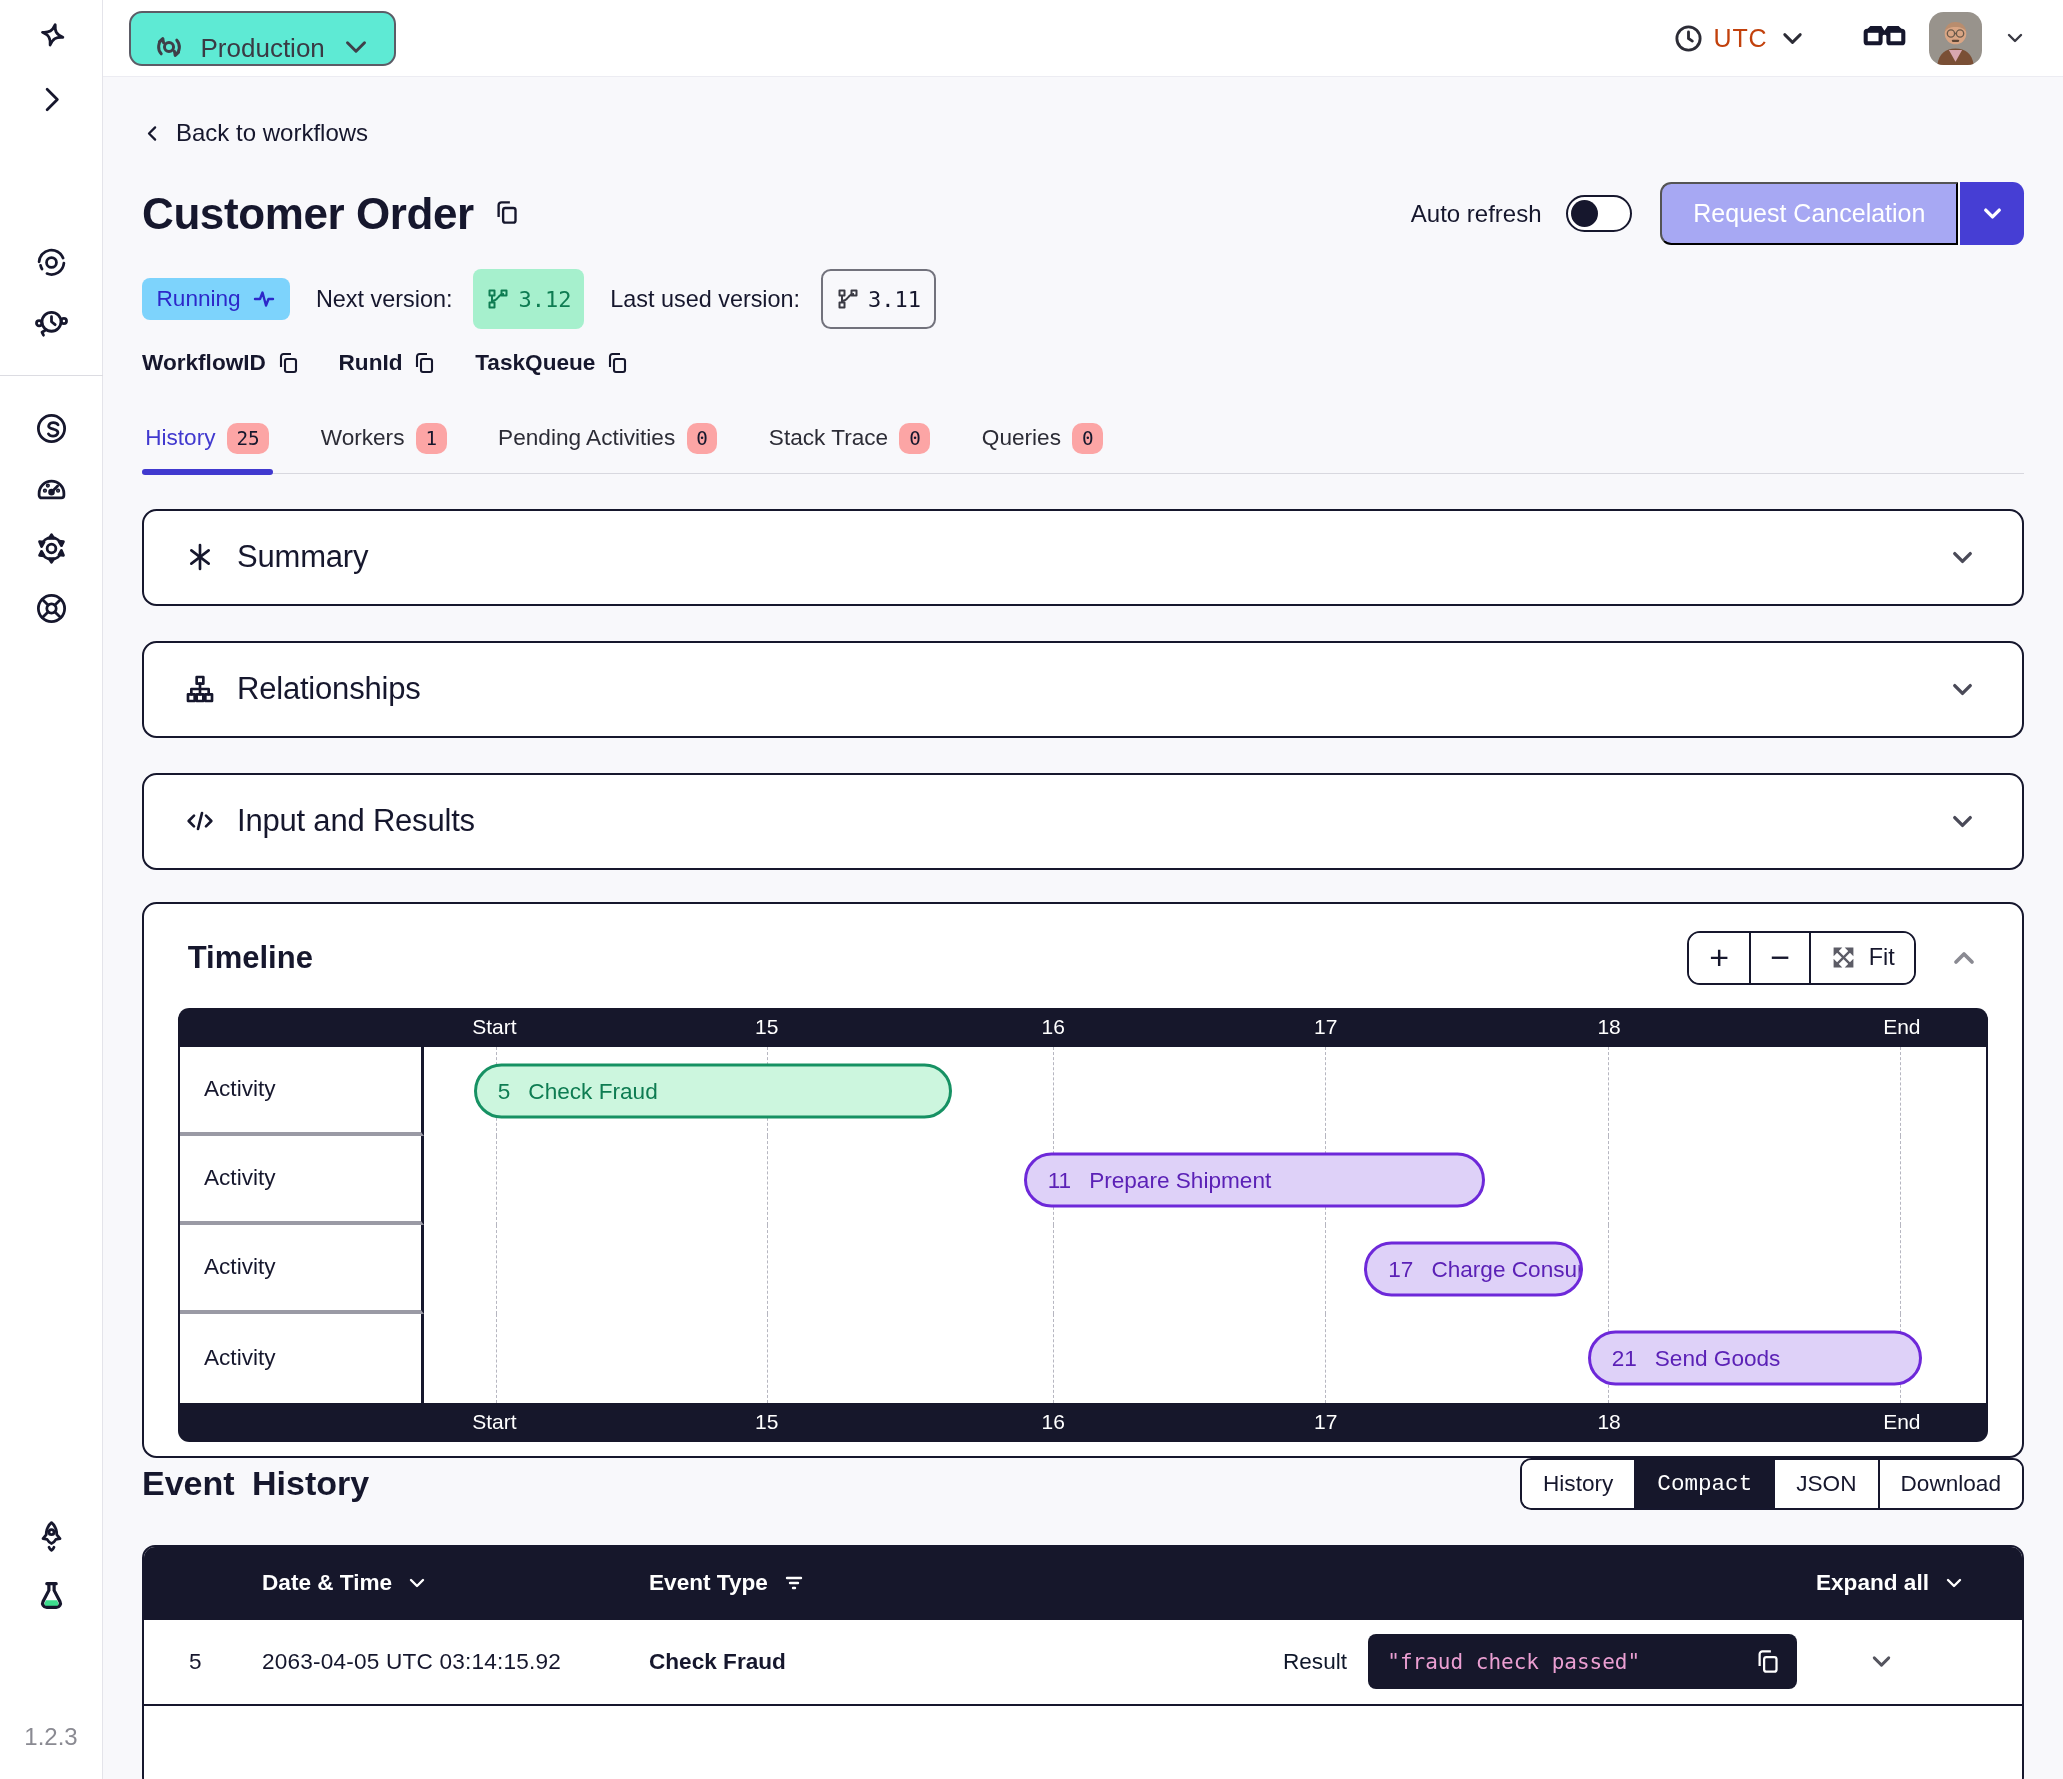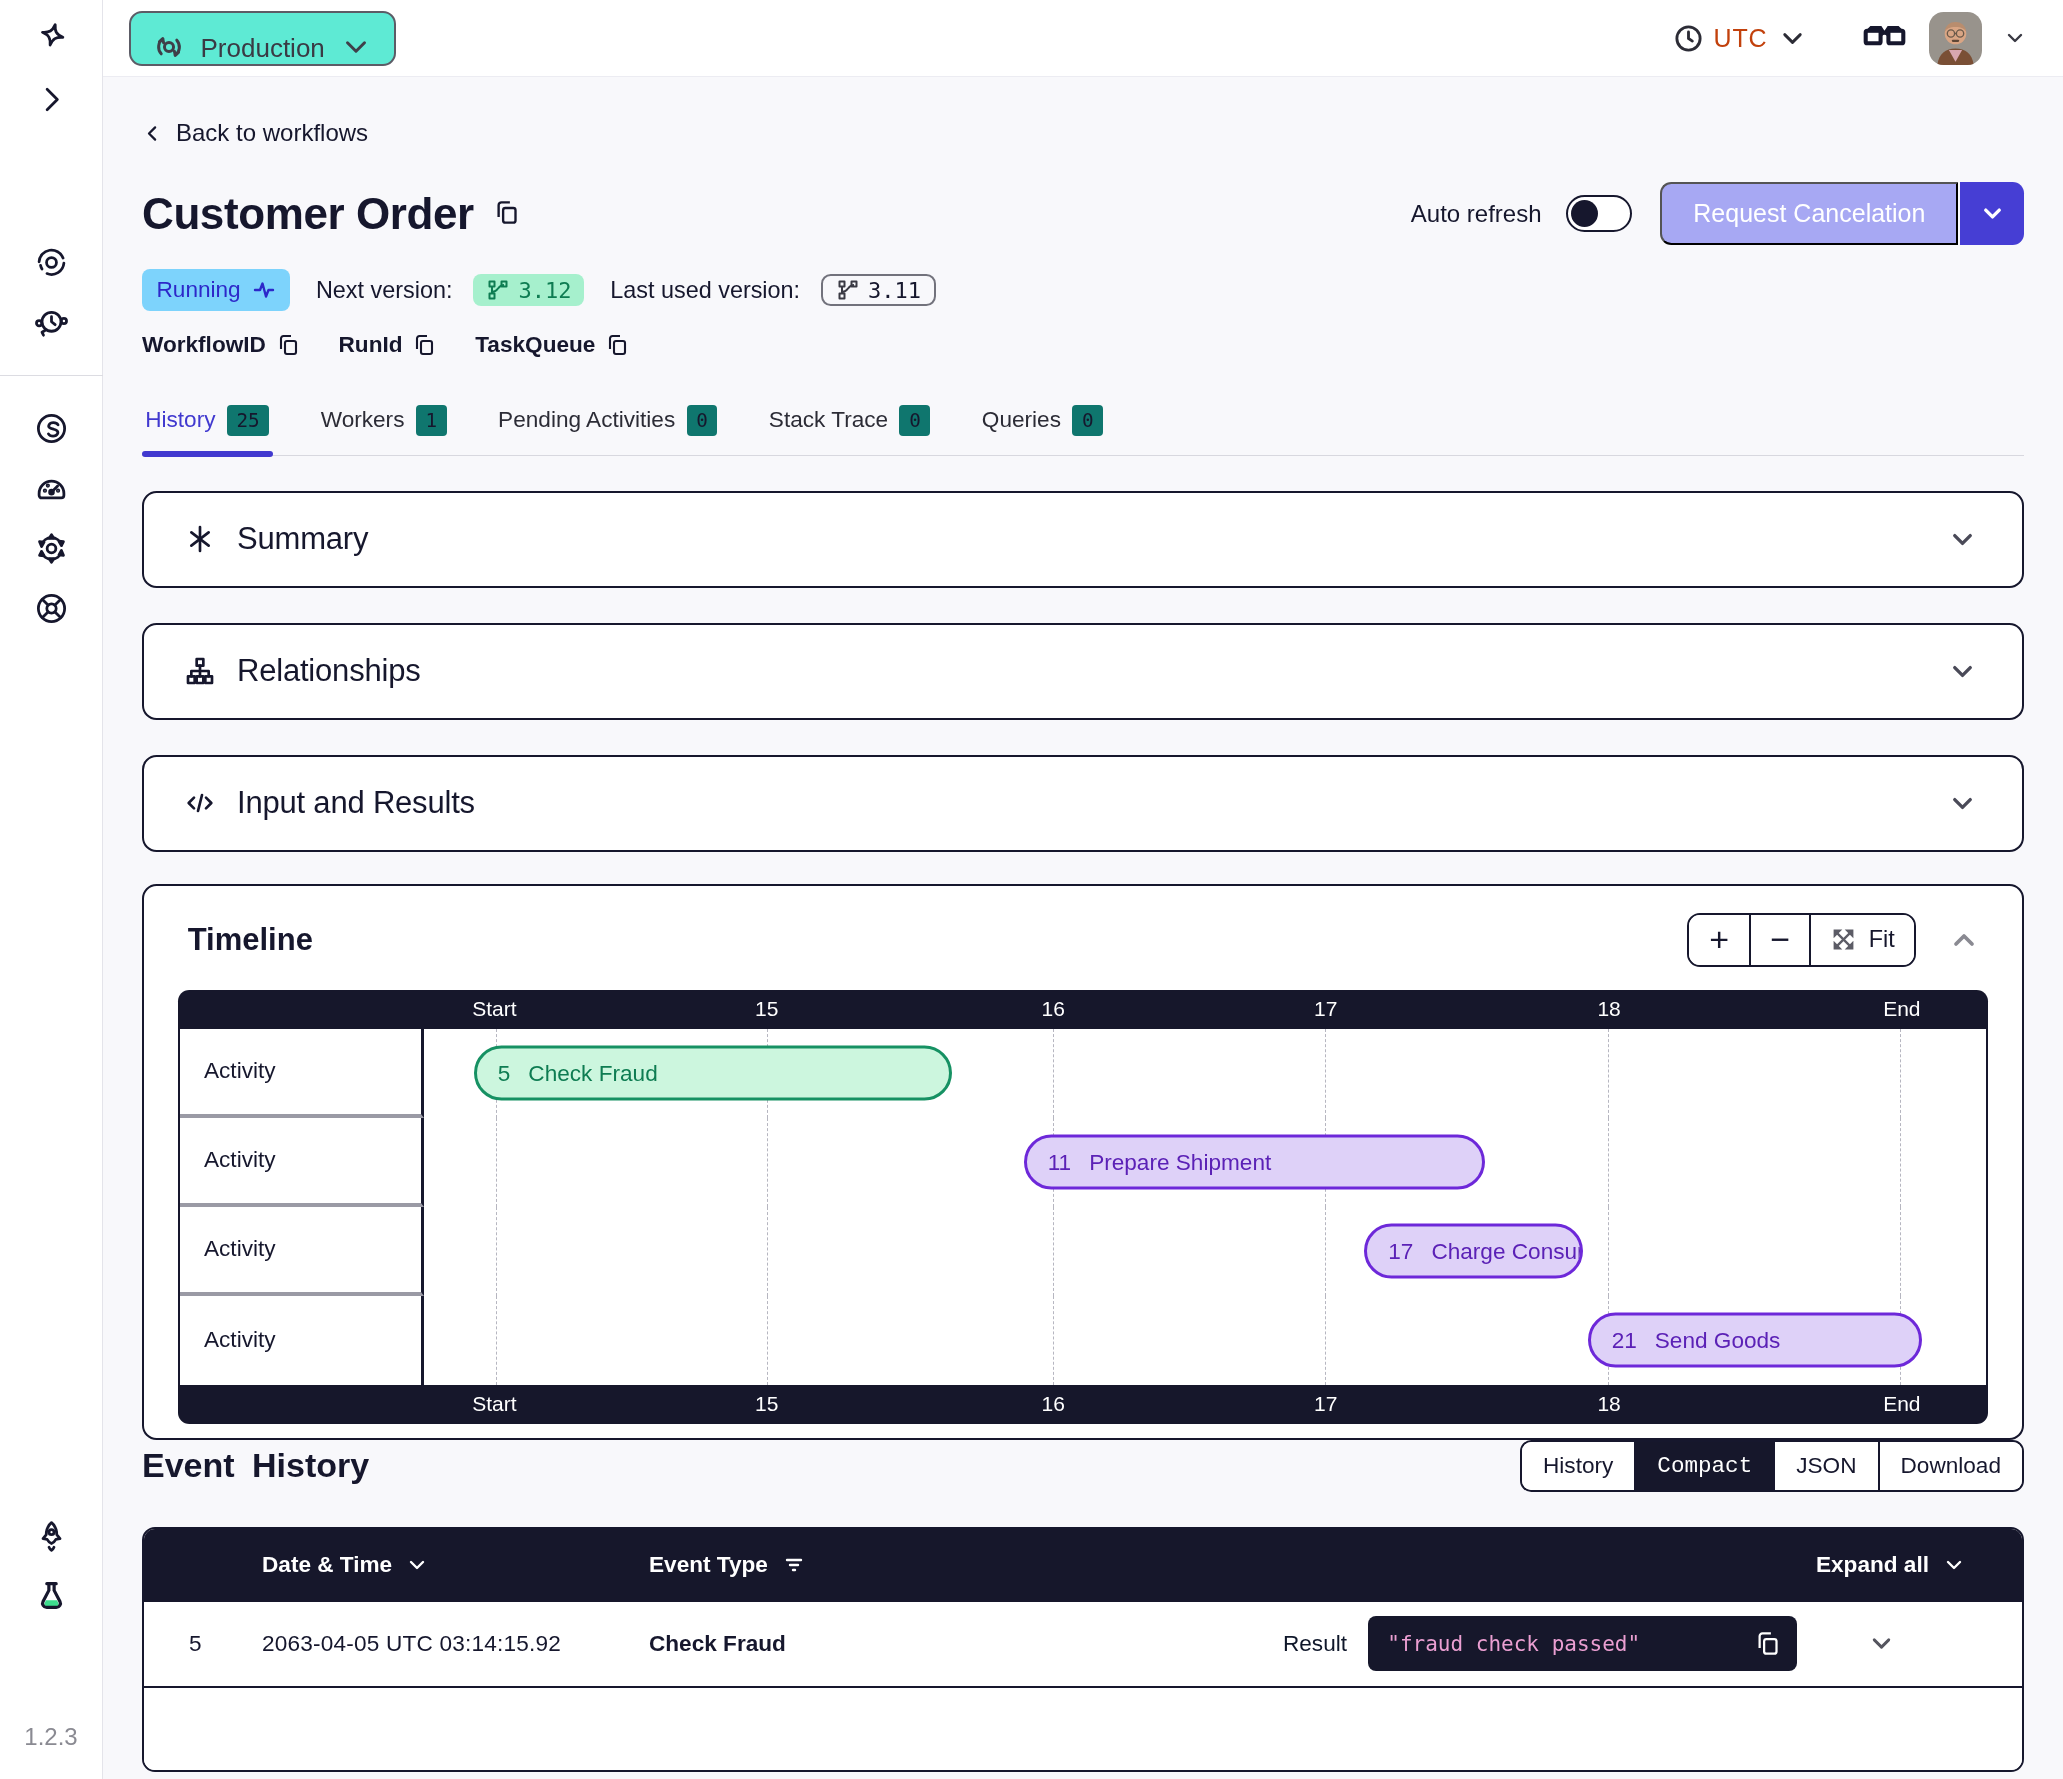--- a/index.html
+++ b/index.html
@@ -44,35 +44,35 @@
   .toggle .knob { position:absolute; left:3.2px; top:2.8px; width:27px; height:27px; border-radius:50%; background:#16172d; }
   .cancel-group { display:flex; }
   .cancel-main { background:#a7a8f3; color:#fff; font-size:25px; display:flex; align-items:center; padding:0 31px; height:63px; border-radius:11.3px 0 0 11.3px; cursor:pointer; }
   .cancel-caret { width:64px; height:63px; background:#463ed4; border-radius:0 11.3px 11.3px 0; display:flex; align-items:center; justify-content:center; margin-left:1.6px; cursor:pointer; }
   .cancel-caret svg { width:27px; height:27px; stroke:#fff; fill:none; stroke-width:3; stroke-linecap:round; stroke-linejoin:round; }
 
   .status-row { display:flex; align-items:center; gap:21px; margin-top:24px; }
   .badge-running { display:flex; align-items:center; gap:11px; background:#7dd3fc; color:#2d28c9; font-size:22.6px; font-weight:500; border-radius:8px; padding:8px 14.5px; }
   .badge-running svg { width:24px; height:24px; stroke:#2d28c9; fill:none; stroke-width:2.4; stroke-linecap:round; stroke-linejoin:round; }
   .ver-label { font-size:23.4px; color:#16172d; margin-left:4.8px; }
-  .ver-badge { display:flex; align-items:center; gap:8px; height:32px; padding:0 13px; border-radius:8px; font-family:"DejaVu Sans Mono", monospace; font-size:22px; }
+  .ver-badge { display:flex; align-items:center; gap:8px; height:60px; padding:0 13px; border-radius:8px; font-family:"DejaVu Sans Mono", monospace; font-size:22px; }
   .ver-badge svg { width:24px; height:24px; fill:none; stroke-width:2; stroke-linejoin:round; }
   .ver-green { background:#a6f0cd; color:#0e7c52; }
   .ver-green svg { stroke:#0e7c52; }
   .ver-outline { background:transparent; border:2px solid #72727c; color:#16172d; border-radius:9.7px; }
   .ver-outline svg { stroke:#3a3a44; }
 
   .meta-row { display:flex; align-items:center; gap:39px; margin-top:21px; }
   .meta-item { display:flex; align-items:center; gap:9.7px; font-size:22.6px; font-weight:600; cursor:pointer; }
   .meta-item svg { width:24px; height:24px; stroke:#16172d; fill:none; stroke-width:2.1; stroke-linejoin:round; }
 
   
   .tabs { display:flex; gap:45px; margin-top:37px; border-bottom:1.6px solid #d8d8df; }
   .tab { display:flex; align-items:center; gap:11.3px; padding:9.7px 3.2px 19.3px; position:relative; cursor:pointer; font-size:22.6px; color:#2c2c36; }
-  .tab .tab-badge { background:#0f766e; color:#16172d; font-family:"DejaVu Sans Mono", monospace; font-size:19.3px; padding:4px 9.7px; border-radius:4px; }
+  .tab .tab-badge { background:#fca5a5; color:#16172d; font-family:"DejaVu Sans Mono", monospace; font-size:19.3px; padding:4px 9.7px; border-radius:10px; }
   .tab.active { color:#4139cf; }
   .tab.active::after { content:""; position:absolute; left:0; right:0; bottom:-1.6px; height:5.6px; background:#4139cf; border-radius:3.2px; }
 
   
   .panel { background:#fff; border:2.4px solid #16172d; border-radius:14.5px; margin-top:35px; height:97px; display:flex; align-items:center; justify-content:space-between; padding:0 44px 0 40px; cursor:pointer; }
   .panel:first-of-type { margin-top:47px; }
   .panel-left { display:flex; align-items:center; gap:21px; }
   .panel-left svg { width:32px; height:32px; stroke:#16172d; fill:none; stroke-width:2; stroke-linecap:round; stroke-linejoin:round; }
   .panel-title { font-size:31px; font-weight:500; letter-spacing:-0.2px; }
   .chev-gray { width:31px; height:31px; stroke:#4a4a58; fill:none; stroke-width:2.6; stroke-linecap:round; stroke-linejoin:round; }

